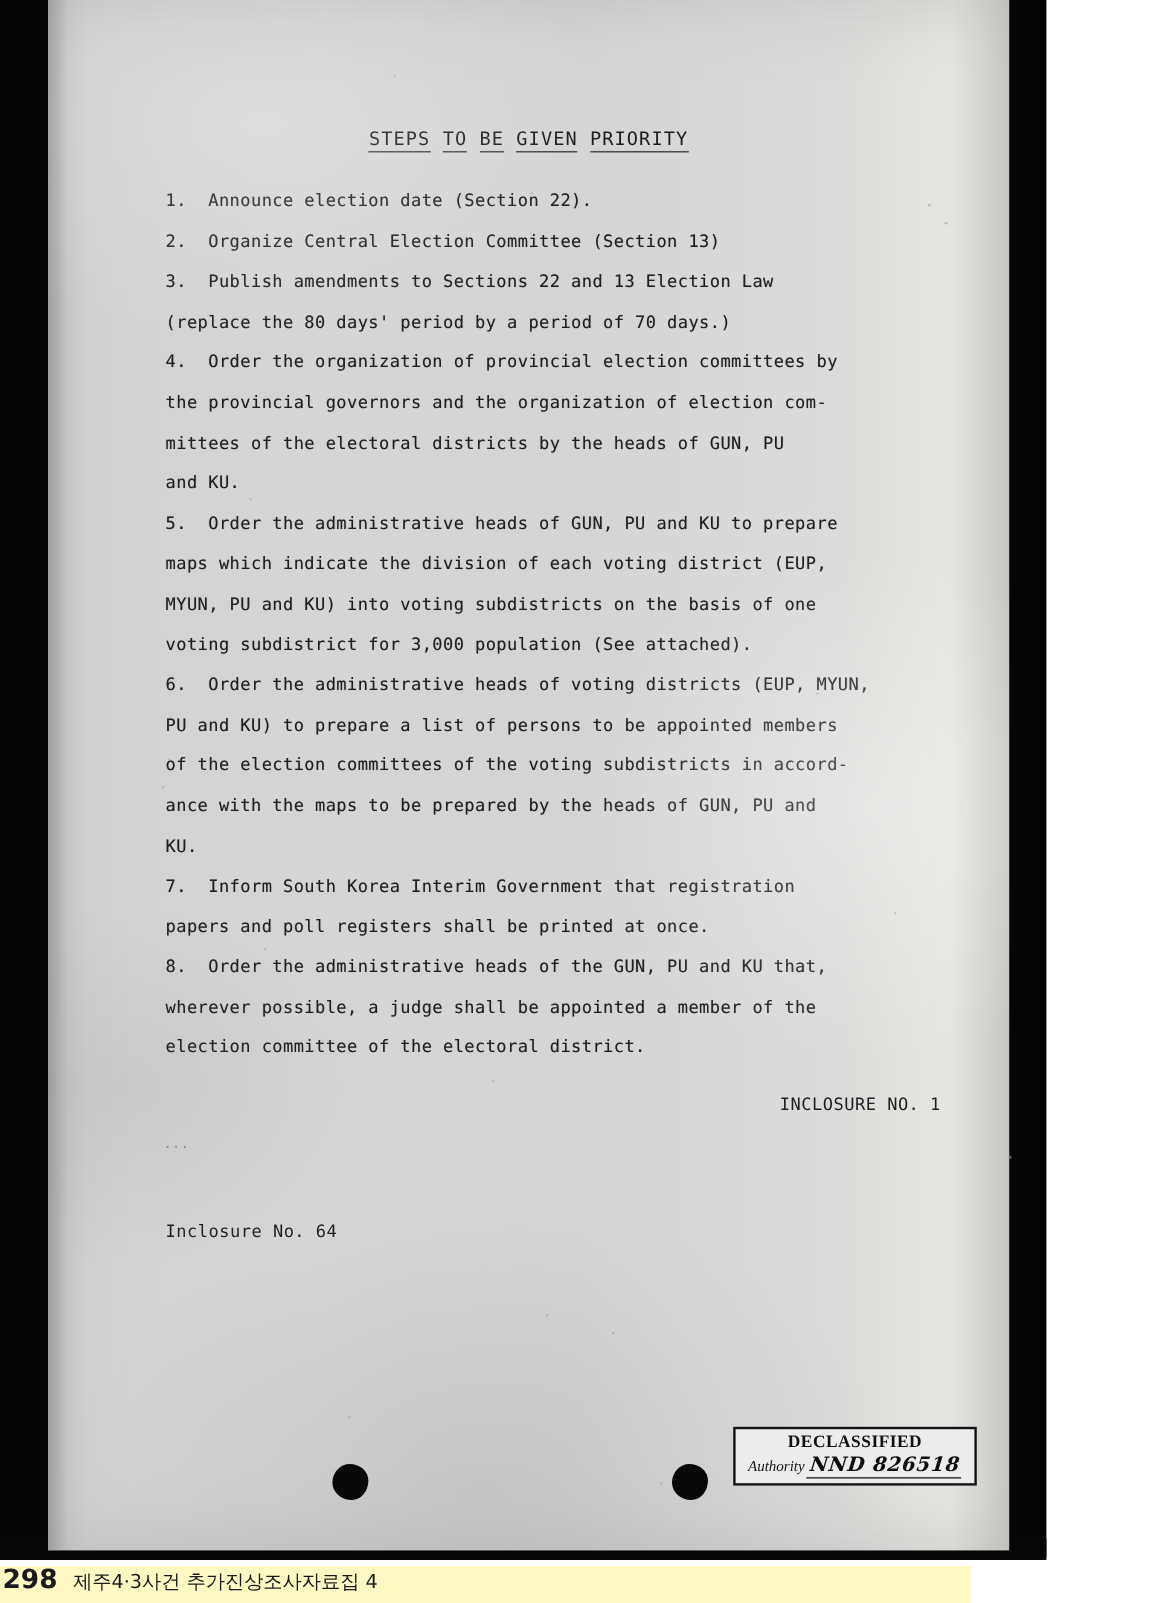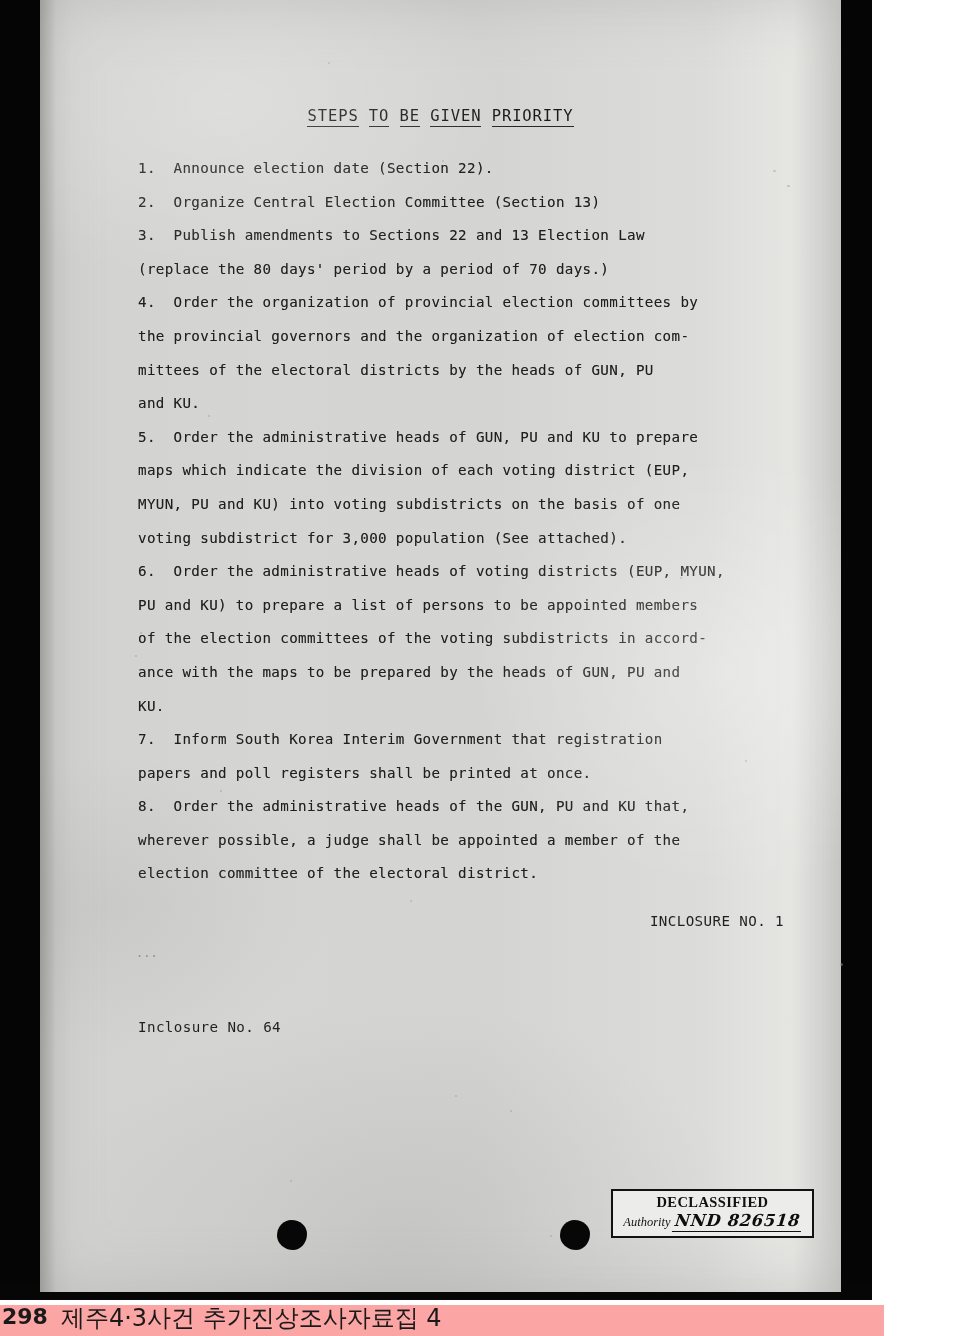--- a/index.html
+++ b/index.html
@@ -204,40 +204,40 @@
     border-bottom: 1.6px solid #111;
     transform: skewX(-6deg);
     padding: 0 2px;
   }
 
   
   .page-caption {
     position: absolute;
     left: 0;
     top: 1305px;
-    width: 884px;
+    width: 809px;
     height: 31px;
-    background: #fca5a5;
+    background: #fef9c3;
     display: flex;
     align-items: flex-start;
     gap: 13px;
     padding-left: 2px;
     box-sizing: border-box;
     overflow: hidden;
   }
   .caption-pageno {
     font-family: "DejaVu Sans", sans-serif;
     font-weight: bold;
     font-size: 22px;
     color: #1a1a1a;
     line-height: 24px;
   }
   .caption-text {
     font-family: "DejaVu Sans", sans-serif;
-    font-size: 24px;
+    font-size: 16px;
     color: #1a1a1a;
     line-height: 26px;
     white-space: nowrap;
   }
 
   
   .speckles {
     position: absolute;
     left: 40px; top: 0;
     width: 801px; height: 1292px;

